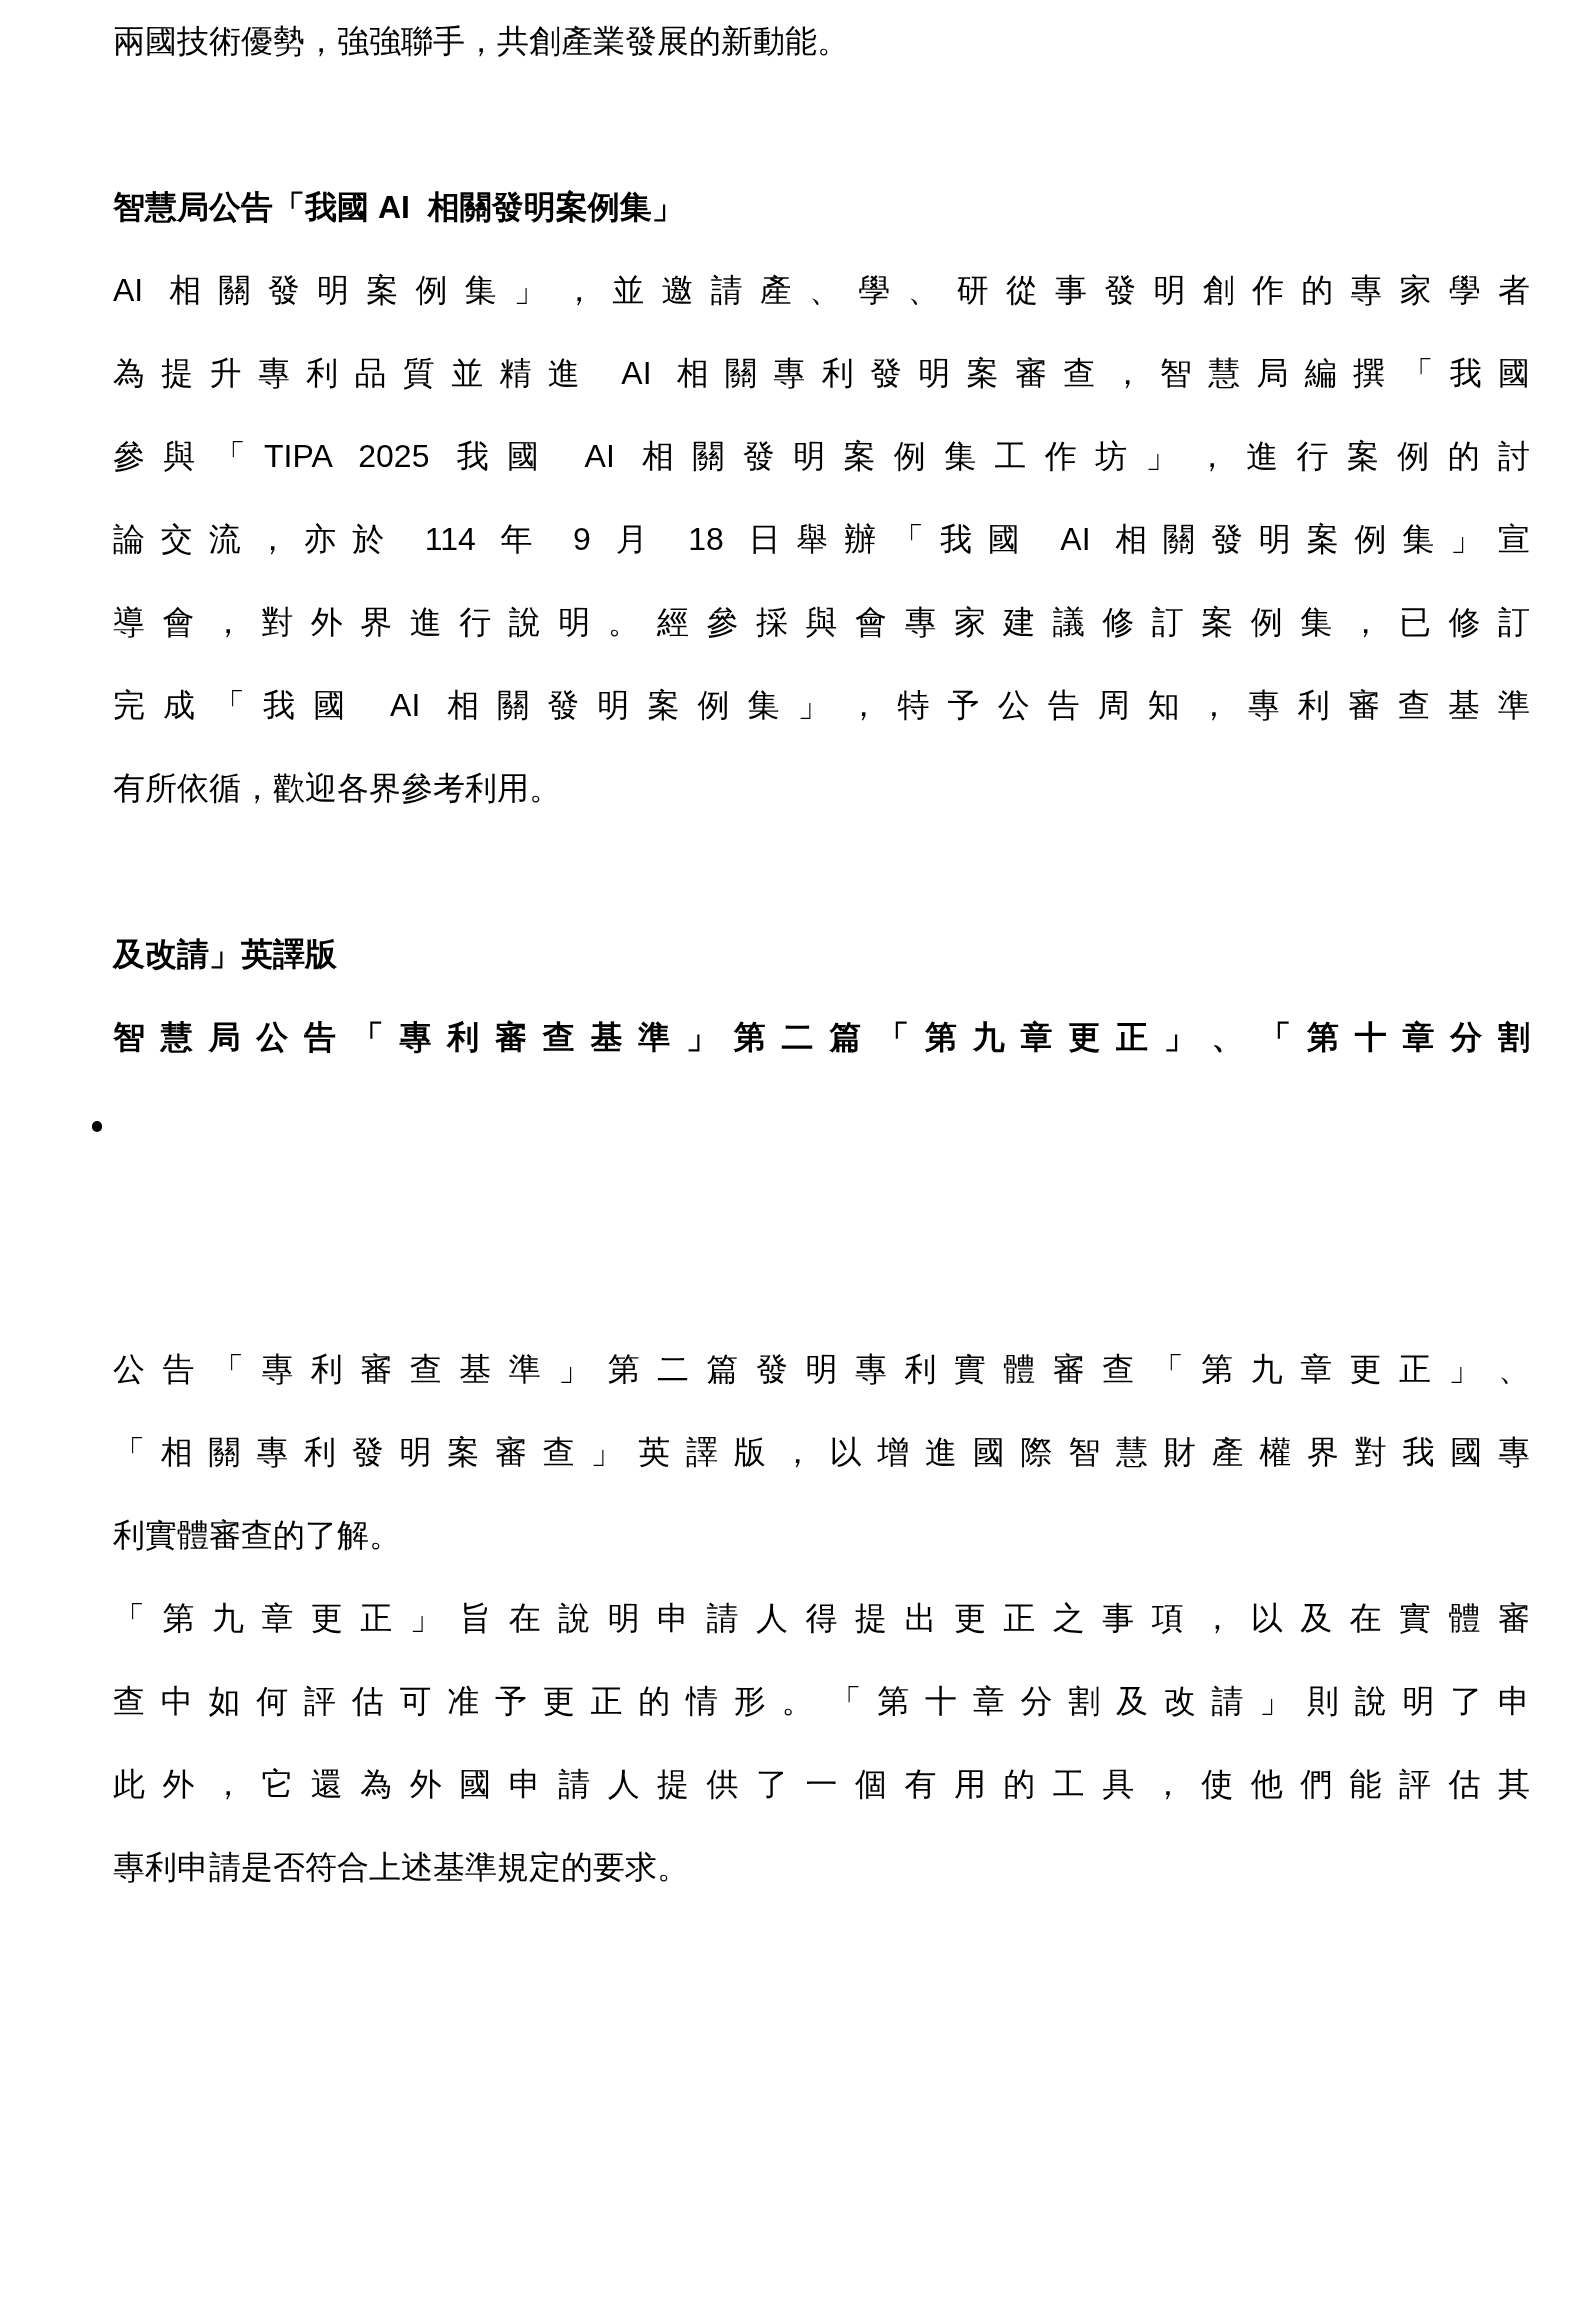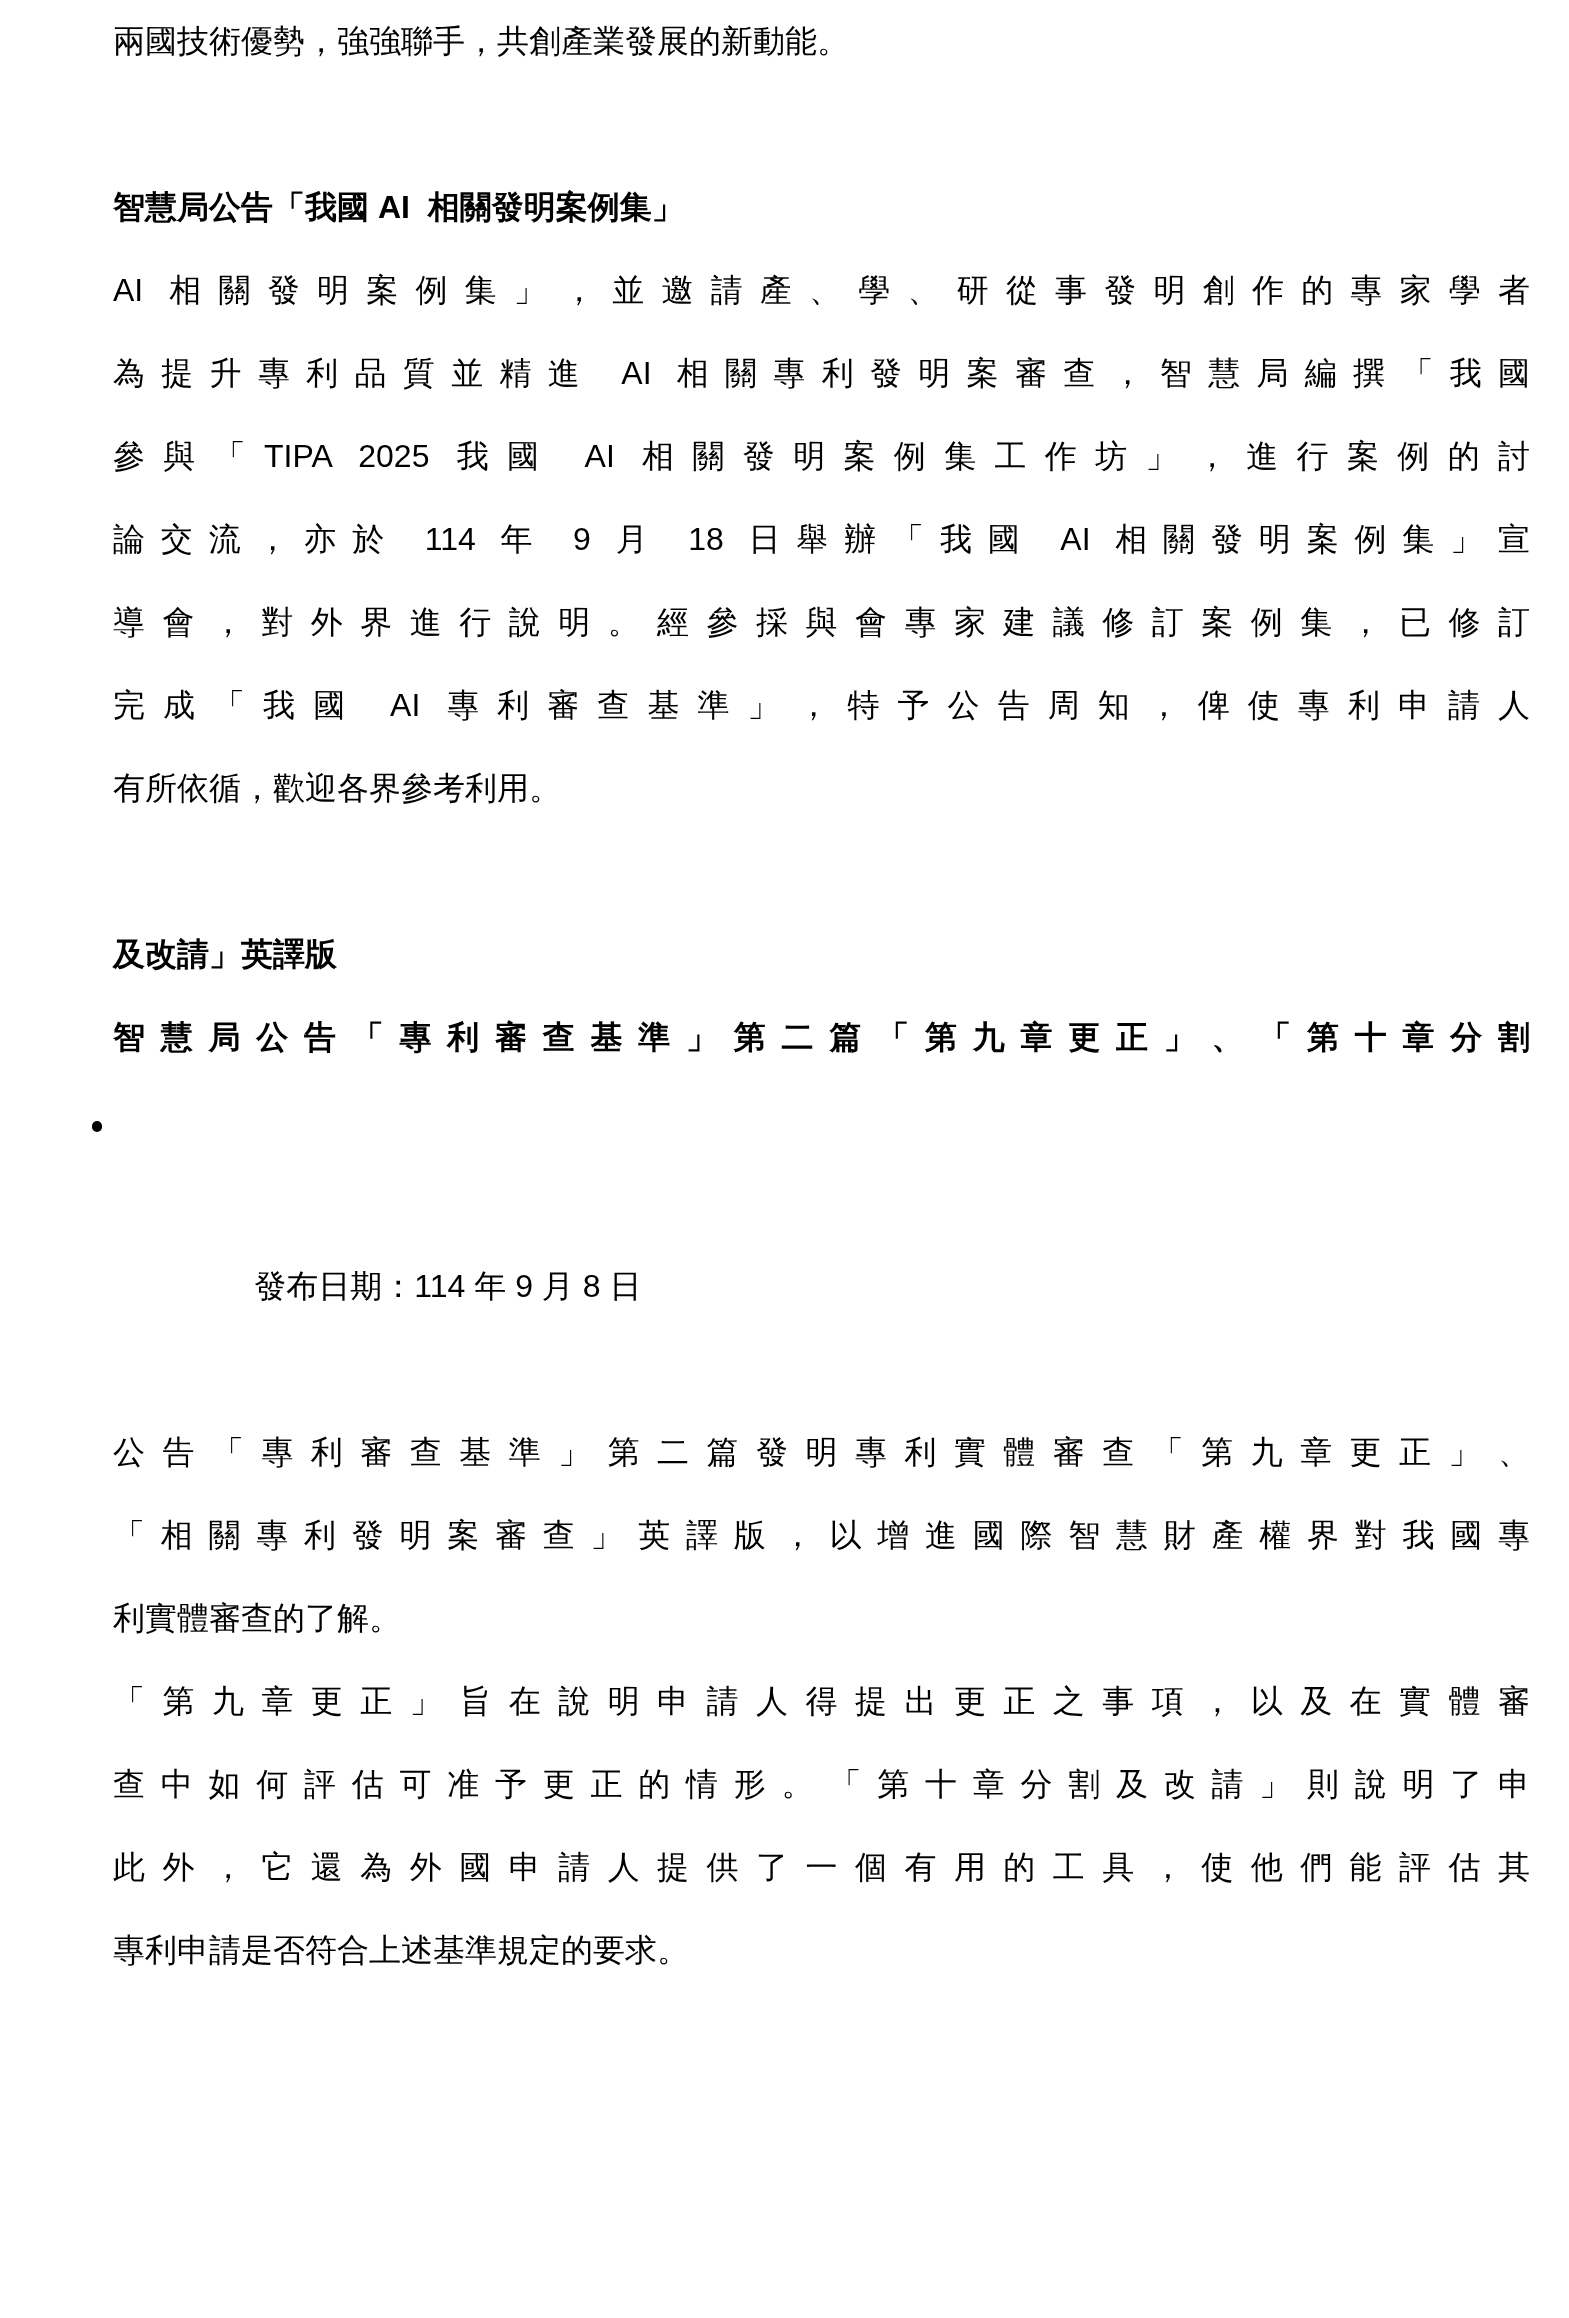--- a/index.html
+++ b/index.html
@@ -62,30 +62,29 @@
 
   <p class="line body-line">兩國技術優勢，強強聯手，共創產業發展的新動能。</p>
 
   <section class="sec">
     <h2 class="line heading-line">智慧局公告「我國 AI  相關發明案例集」</h2>
     <p class="line body-line just">AI 相關發明案例集」，並邀請產、學、研從事發明創作的專家學者</p>
     <p class="line body-line just">為提升專利品質並精進 AI 相關專利發明案審查，智慧局編撰「我國</p>
     <p class="line body-line just">參與「TIPA 2025 我國 AI 相關發明案例集工作坊」，進行案例的討</p>
     <p class="line body-line just">論交流，亦於 114 年 9 月 18 日舉辦「我國 AI 相關發明案例集」宣</p>
     <p class="line body-line just">導會，對外界進行說明。經參採與會專家建議修訂案例集，已修訂</p>
-    <p class="line body-line just">完成「我國 AI 專利審查基準」，特予公告周知，俾使專利申請人</p>
+    <p class="line body-line just">完成「我國 AI 相關發明案例集」，特予公告周知，專利審查基準</p>
     <p class="line body-line">有所依循，歡迎各界參考利用。</p>
   </section>
 
   <section class="sec">
     <h2 class="line heading-line">及改請」英譯版</h2>
     <h2 class="line heading-line just">智慧局公告「專利審查基準」第二篇「第九章更正」、「第十章分割</h2>
     <div class="line bullet-line">
       <span class="bullet-dot"></span>
-      <span class="bullet-text">發布日期：114 年 9 月 8 日</span>
     </div>
     <p class="line body-line just">公告「專利審查基準」第二篇發明專利實體審查「第九章更正」、</p>
     <p class="line body-line just">「相關專利發明案審查」英譯版，以增進國際智慧財產權界對我國專</p>
     <p class="line body-line">利實體審查的了解。</p>
     <p class="line body-line just">「第九章更正」旨在說明申請人得提出更正之事項，以及在實體審</p>
     <p class="line body-line just">查中如何評估可准予更正的情形。「第十章分割及改請」則說明了申</p>
     <p class="line body-line just">此外，它還為外國申請人提供了一個有用的工具，使他們能評估其</p>
     <p class="line body-line">專利申請是否符合上述基準規定的要求。</p>
   </section>
 

